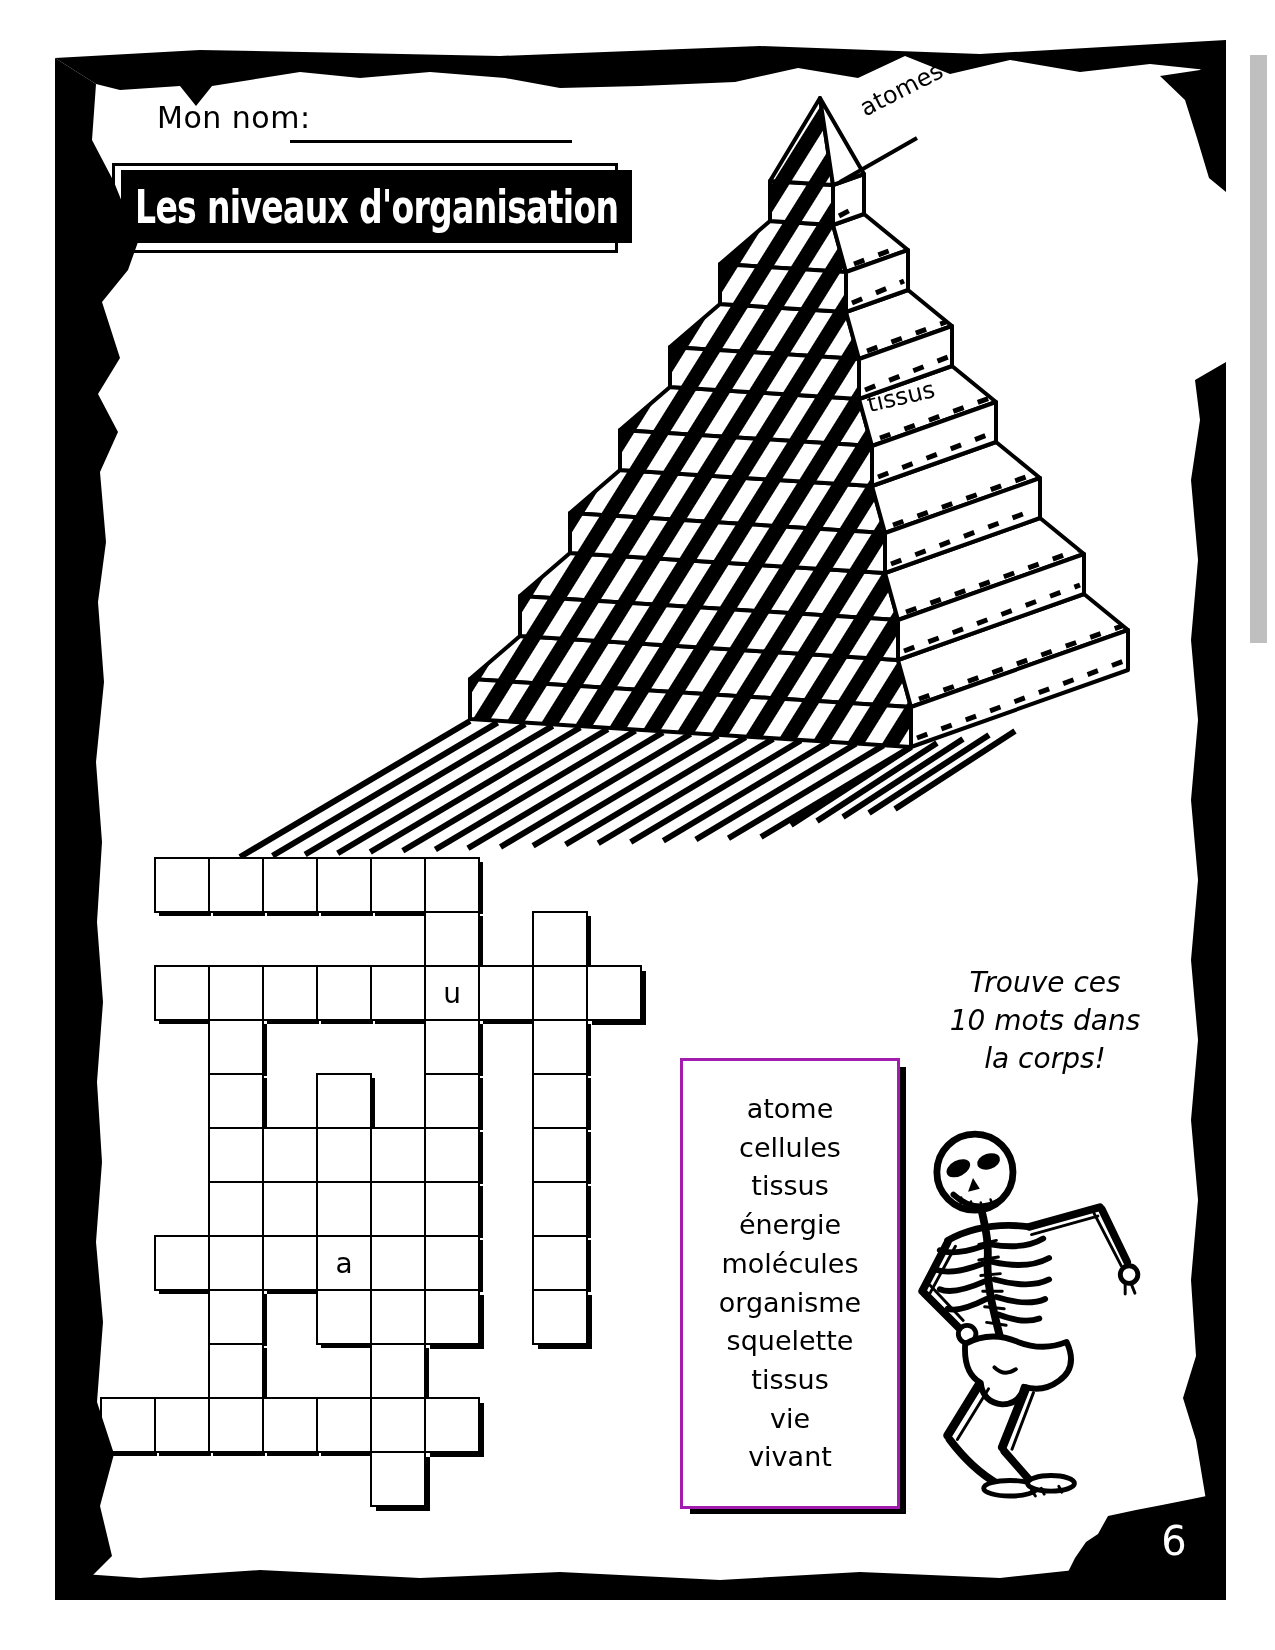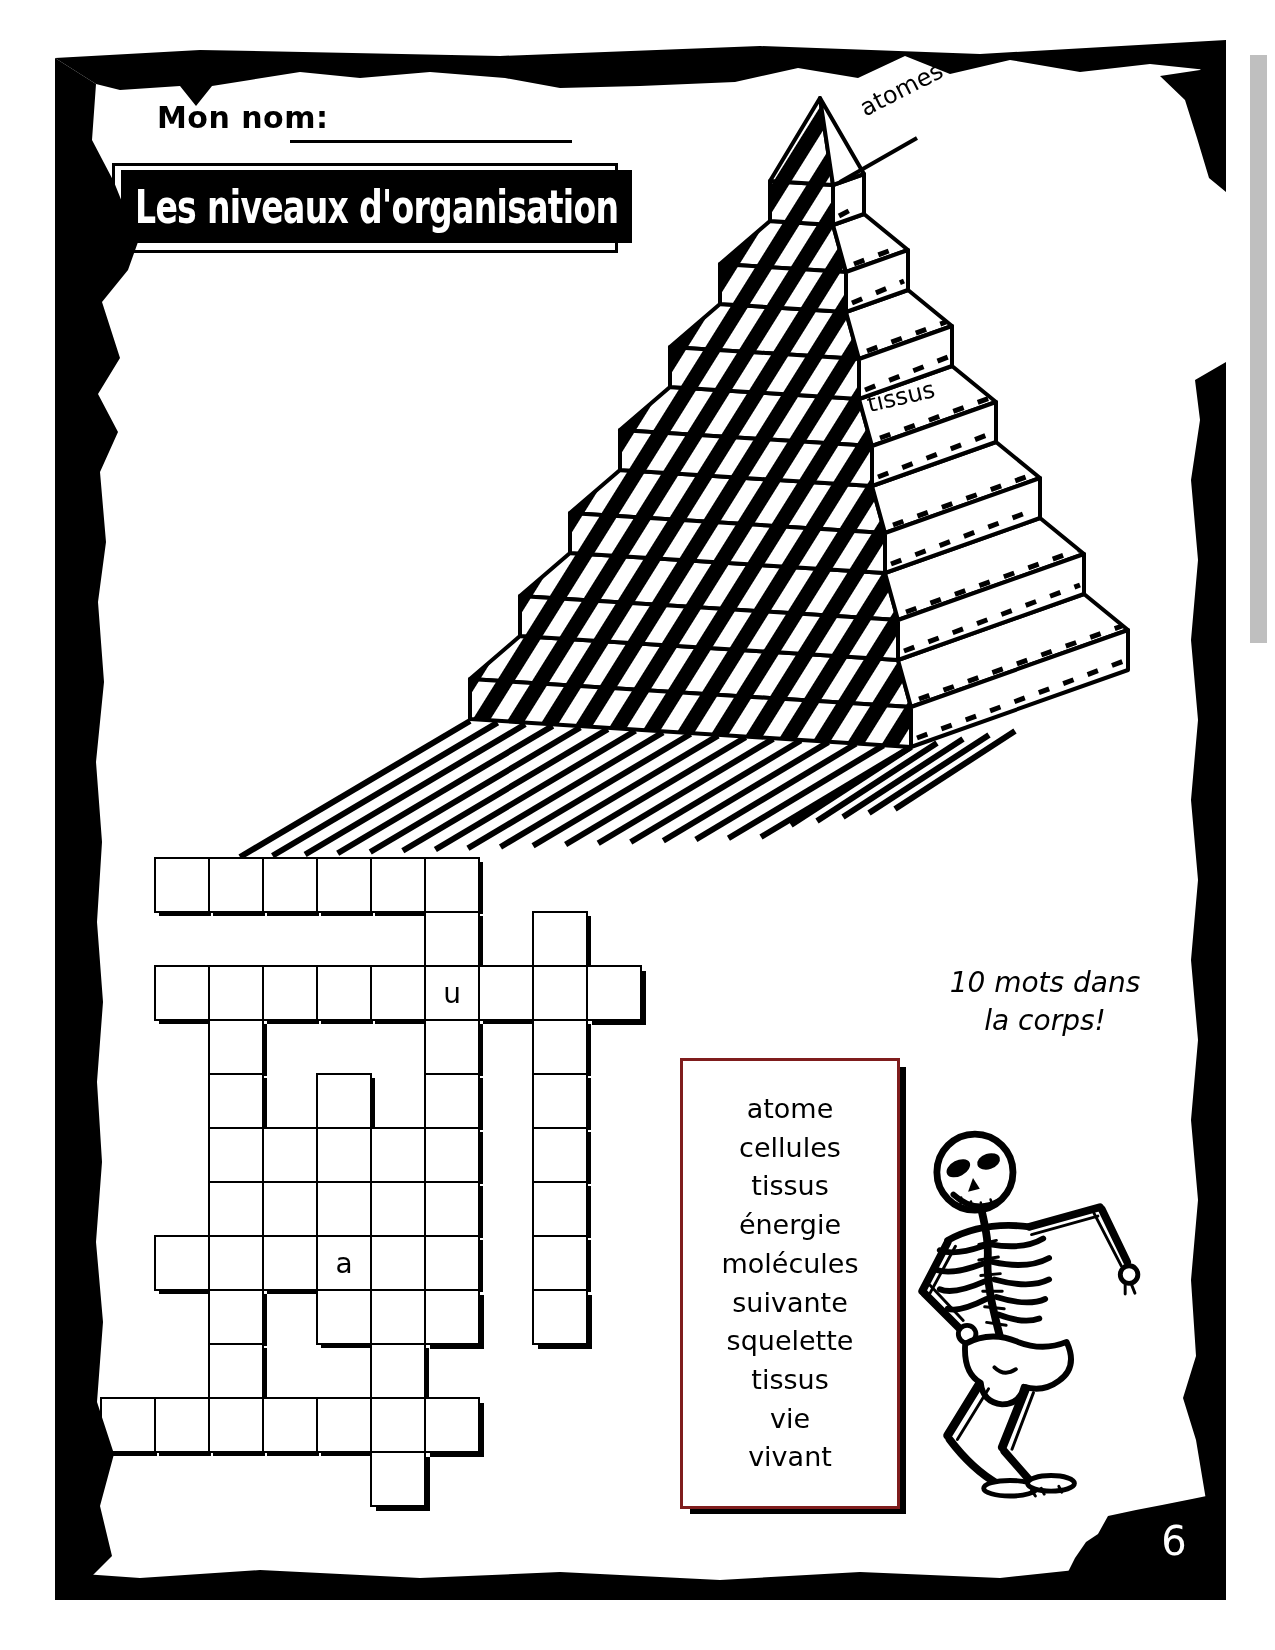--- a/index.html
+++ b/index.html
@@ -4,42 +4,42 @@
 <style>
   html,body{margin:0;padding:0;background:#888;}
   .page{
     position:relative;width:1275px;height:1650px;background:#ffffff;
     overflow:hidden;font-family:"DejaVu Sans",sans-serif;color:#000;
   }
   .abs{position:absolute;}
   svg{overflow:visible;}
 
   
-  .name-label{left:157px;top:100px;font-size:30px;font-weight:bold;letter-spacing:.5px;}
+  .name-label{left:157px;top:100px;font-size:30px;font-weight:normal;letter-spacing:.5px;}
   .name-line{left:290px;top:108px;width:282px;height:32px;border-bottom:3px solid #000;}
   .banner-outer{left:112px;top:163px;width:500px;height:84px;border:3px solid #000;background:#fff;}
   .banner-bar{left:121px;top:170px;width:511px;height:73px;background:#000;display:flex;align-items:center;justify-content:center;}
   .banner-bar span{color:#fff;font-weight:bold;font-size:46px;white-space:nowrap;transform:scaleX(.72);letter-spacing:-1px;}
 
   
   .instr-box{left:148px;top:303px;width:309px;height:288px;border:3px solid #000;border-radius:44px;
     background:#fff;box-shadow:6px 6px 0 -1px #000;display:flex;flex-direction:column;justify-content:center;}
   .instr-box div{font-style:italic;font-size:24px;line-height:37px;text-align:center;letter-spacing:-.5px;}
 
   
   .lbl-atomes{left:868px;top:94px;font-size:24px;transform:rotate(-27deg);transform-origin:left bottom;}
   .lbl-tissus{left:866px;top:378px;width:110px;font-size:24px;transform:rotate(-13deg);}
 
   
   .cw-cell{position:absolute;width:56px;height:56px;background:#fff;border:2px solid #000;box-sizing:border-box;
     display:flex;align-items:center;justify-content:center;font-size:28px;}
 
   
   .trouve{left:920px;top:964px;width:250px;text-align:center;font-style:italic;font-size:28px;line-height:38px;}
-  .word-box{left:680px;top:1058px;width:214px;height:445px;border:3px solid #7f1d1d;background:#fff;
+  .word-box{left:680px;top:1058px;width:214px;height:445px;border:3px solid #a21caf;background:#fff;
     box-shadow:8px 7px 0 -2px #000;display:flex;flex-direction:column;justify-content:center;}
   .word-box div{font-size:27px;line-height:38.7px;text-align:center;}
 
   .page-num{left:1146px;top:1518px;width:56px;text-align:center;color:#fff;font-size:40px;z-index:30;}
 </style>
 </head>
 <body>
 
 <div class="page">
 
@@ -184,30 +184,31 @@
       <div class="cw-cell" style="left: 154px; top: 1397px; box-shadow: rgb(0, 0, 0) 3px 5px 0px -2px;"></div>
       <div class="cw-cell" style="left: 208px; top: 1397px; box-shadow: rgb(0, 0, 0) 3px 5px 0px -2px;"></div>
       <div class="cw-cell" style="left: 262px; top: 1397px; box-shadow: rgb(0, 0, 0) 3px 5px 0px -2px;"></div>
       <div class="cw-cell" style="left: 316px; top: 1397px; box-shadow: rgb(0, 0, 0) 3px 5px 0px -2px;"></div>
       <div class="cw-cell" style="left: 370px; top: 1397px;"></div>
       <div class="cw-cell" style="left: 424px; top: 1397px; box-shadow: rgb(0, 0, 0) 5px 5px 0px -1px;"></div>
       <div class="cw-cell" style="left: 370px; top: 1451px; box-shadow: rgb(0, 0, 0) 5px 5px 0px -1px;"></div>
     </div>
 
   <div class="abs trouve">
+      <div>Trouve ces</div>
       <div>10 mots dans</div>
       <div>la corps!</div>
     </div>
   <div class="abs word-box">
       <div>atome</div>
       <div>cellules</div>
       <div>tissus</div>
       <div>énergie</div>
       <div>molécules</div>
-      <div>suivante</div>
+      <div>organisme</div>
       <div>squelette</div>
       <div>tissus</div>
       <div>vie</div>
       <div>vivant</div>
     </div>
 
   <svg class="abs" style="left:882px;top:1098px;" width="260" height="400" viewBox="0 0 260 410">
     <g stroke="#000" fill="none" stroke-linecap="round" stroke-linejoin="round">
 
       <circle cx="92" cy="76" r="39" stroke-width="7" fill="#fff"></circle>

